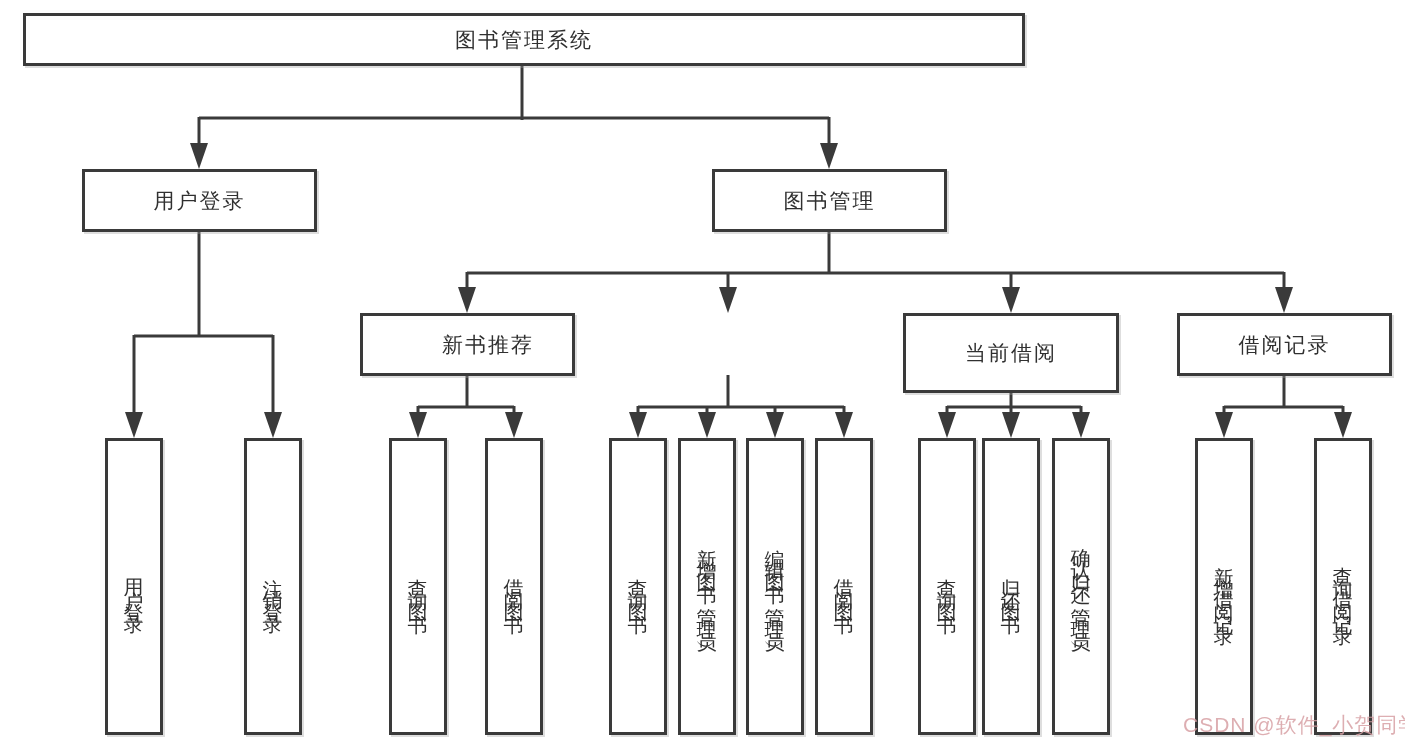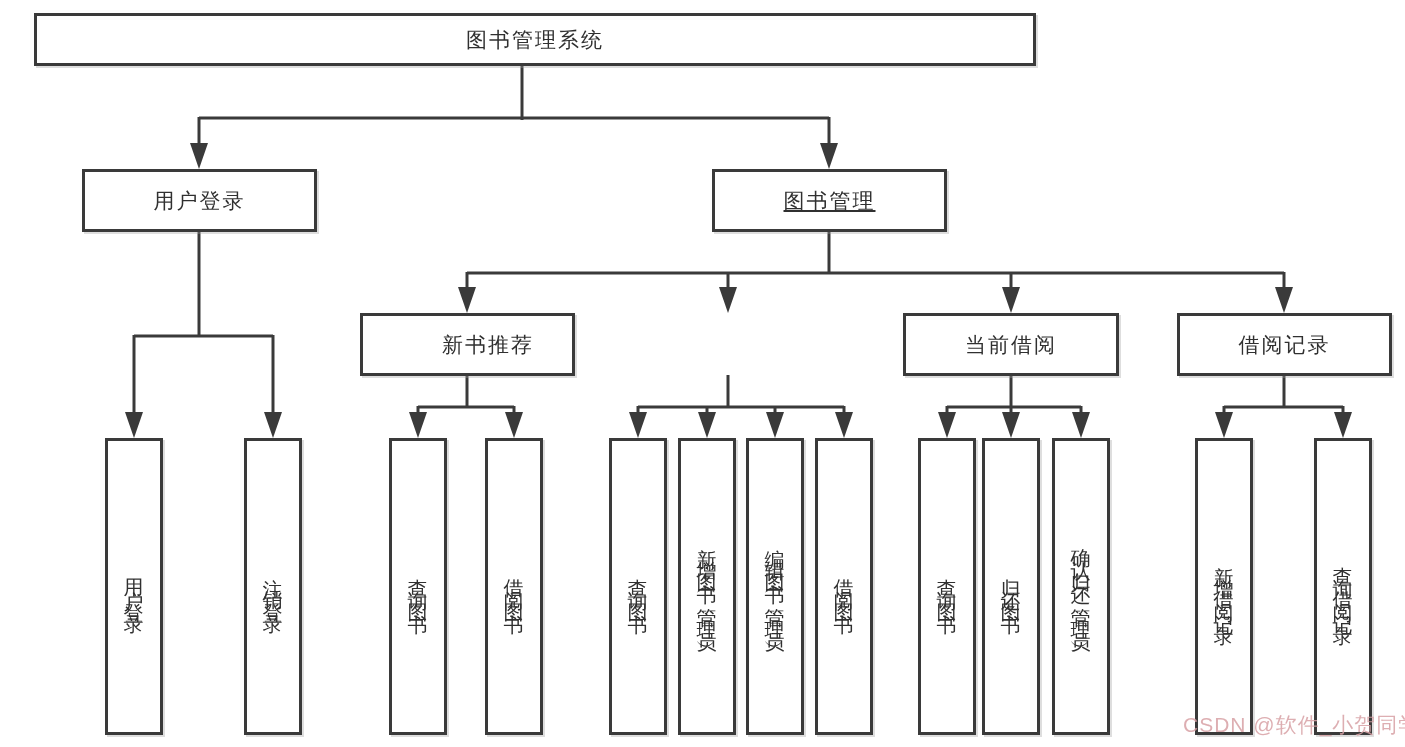--- a/index.html
+++ b/index.html
@@ -112,27 +112,27 @@
       <polygon points="766,412 784,412 775,438"></polygon>
       <polygon points="835,412 853,412 844,438"></polygon>
       <polygon points="938,412 956,412 947,438"></polygon>
       <polygon points="1002,412 1020,412 1011,438"></polygon>
       <polygon points="1072,412 1090,412 1081,438"></polygon>
       <polygon points="1215,412 1233,412 1224,438"></polygon>
       <polygon points="1334,412 1352,412 1343,438"></polygon>
     </g>
   </svg>
 
-  <div class="box h-text" style="left:34px;top:13px;width:1002px;height:53px;">图书管理系统</div>
+  <div class="box h-text" style="left:23px;top:13px;width:1002px;height:53px;">图书管理系统</div>
 
   <div class="box h-text" style="left:82px;top:169px;width:235px;height:63px;">用户登录</div>
-  <div class="box h-text" style="left:712px;top:169px;width:235px;height:63px;text-decoration:underline;">图书管理</div>
+  <div class="box h-text" style="left:712px;top:169px;width:235px;height:63px;">图书管理</div>
 
   <div class="box h-text" style="left:360px;top:313px;width:215px;height:63px;padding-left:41px;">新书推荐</div>
-  <div class="box h-text" style="left:903px;top:313px;width:216px;height:63px;">当前借阅</div>
+  <div class="box h-text" style="left:903px;top:313px;width:216px;height:80px;">当前借阅</div>
   <div class="box h-text" style="left:1177px;top:313px;width:215px;height:63px;text-align:right;">借阅记录</div>
 
   <div class="box v-text" style="left:105px;top:438px;width:58px;height:297px;">用户登录</div>
   <div class="box v-text" style="left:244px;top:438px;width:58px;height:297px;">注销登录</div>
 
   <div class="box v-text" style="left:389px;top:438px;width:58px;height:297px;">查询图书</div>
   <div class="box v-text" style="left:485px;top:438px;width:58px;height:297px;">借阅图书</div>
 
   <div class="box v-text" style="left:609px;top:438px;width:58px;height:297px;">查询图书</div>
   <div class="box v-text" style="left:678px;top:438px;width:58px;height:297px;">新增图书（管理员）</div>

